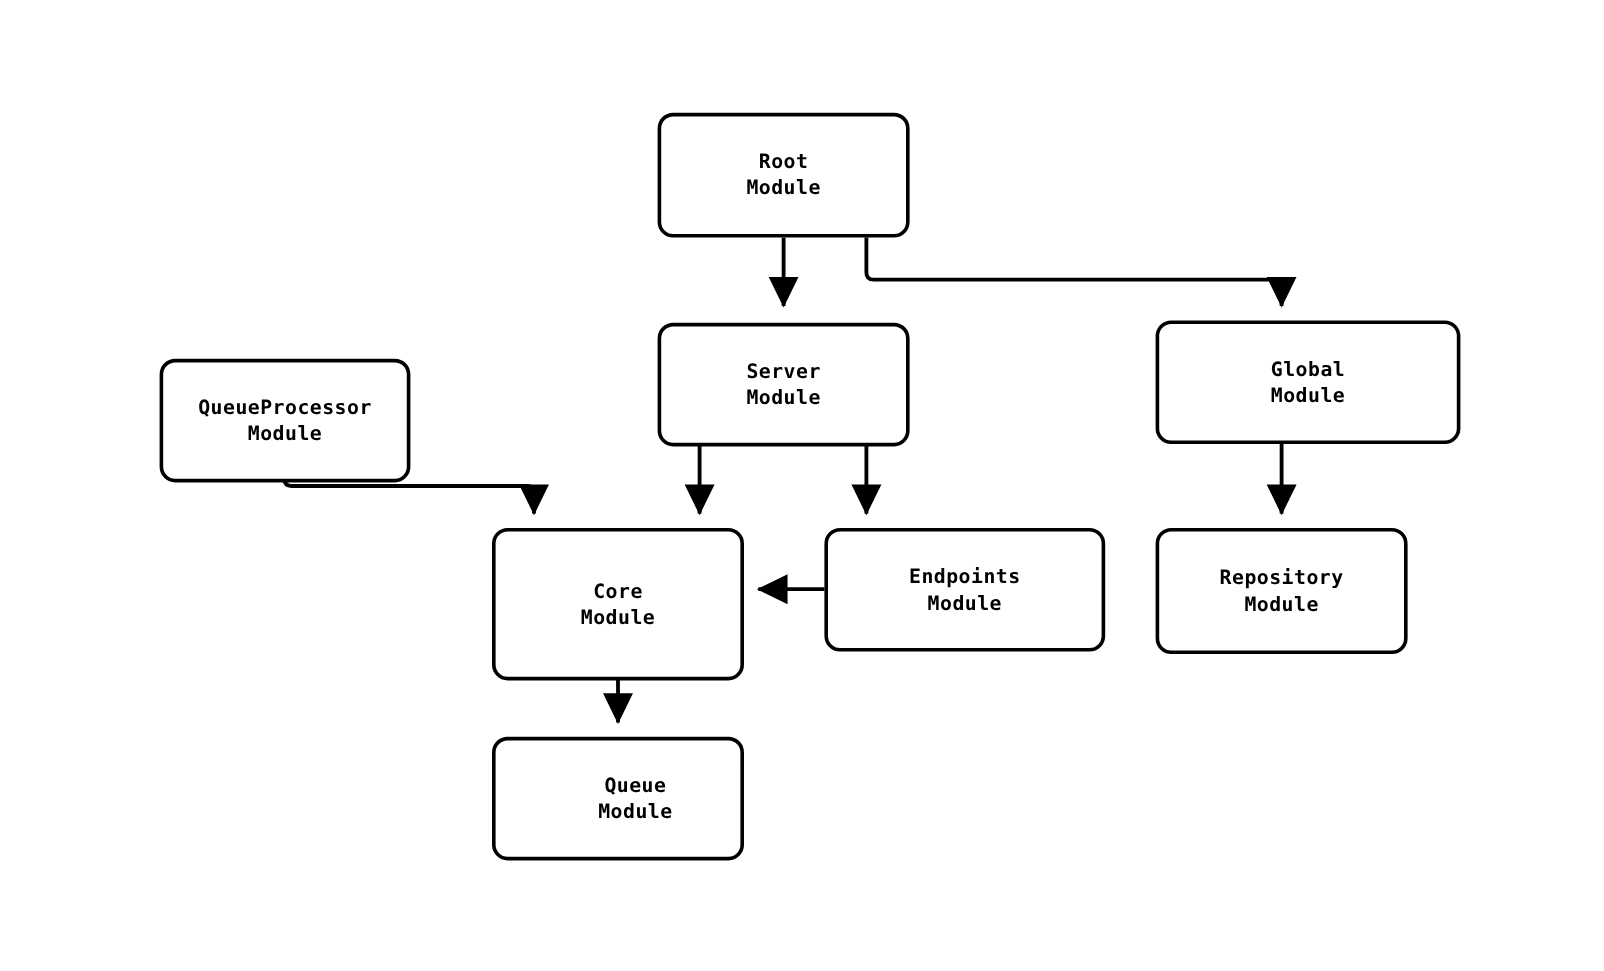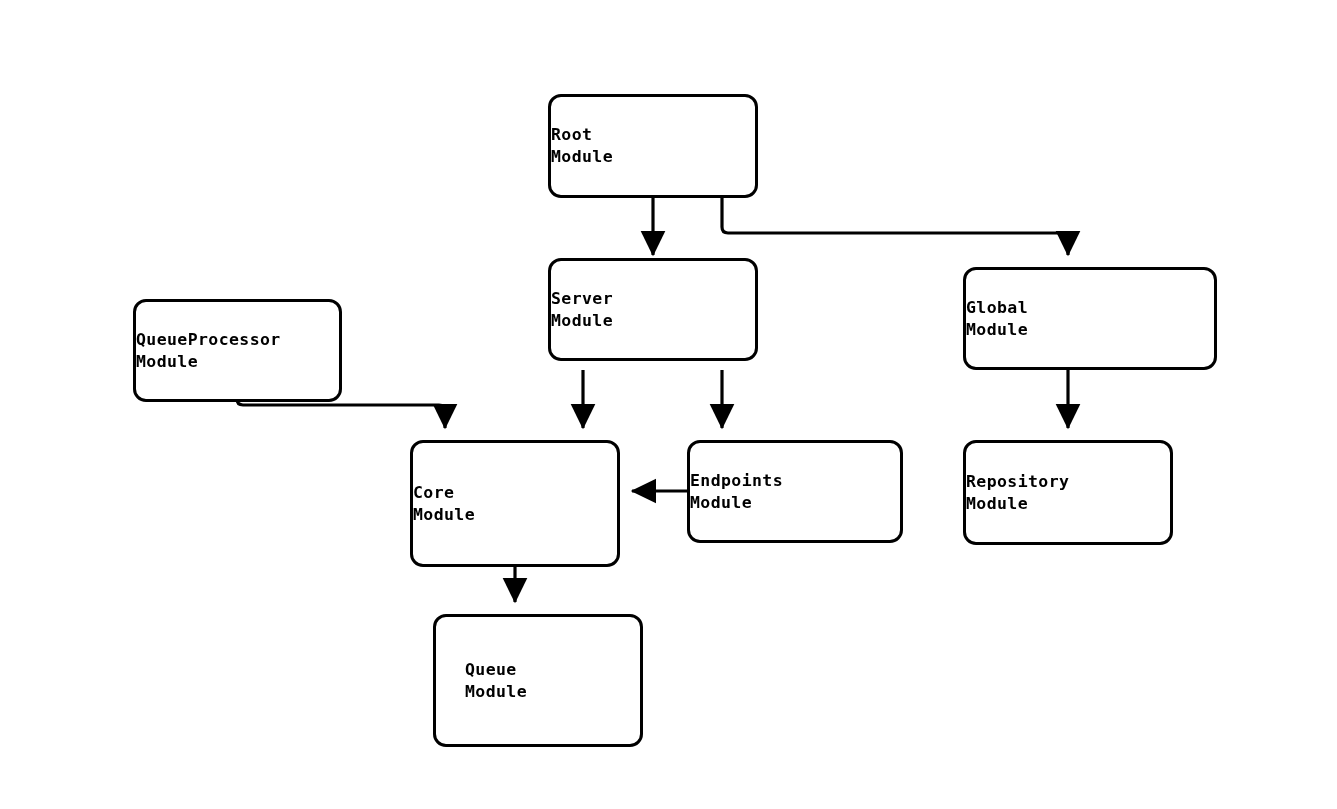--- a/index.html
+++ b/index.html
@@ -25,21 +25,21 @@
     height: 809px;
   }
   .node {
     position: absolute;
     box-sizing: border-box;
     border: 3.2px solid #000000;
     border-radius: 13px;
     background: #ffffff;
     display: flex;
     flex-direction: column;
-    align-items: flex-start;
+    align-items: center;
     justify-content: center;
     z-index: 2;
   }
   .node-line {
     font-family: "DejaVu Sans Mono", "Liberation Mono", monospace;
     font-size: 16.5px;
     font-weight: 700;
     line-height: 22px;
     color: #000000;
     letter-spacing: 0.4px;
@@ -83,43 +83,43 @@
   <div class="node" style="left:548px; top:94px; width:210px; height:104px;">
     <span class="node-line">Root</span>
     <span class="node-line">Module</span>
   </div>
 
   <div class="node" style="left:133px; top:267px; width:209px; height:103px;margin-top:32px;">
     <span class="node-line">QueueProcessor</span>
     <span class="node-line">Module</span>
   </div>
 
-  <div class="node" style="left:548px; top:258px; width:210px; height:103px;">
+  <div class="node" style="left:548px; top:269px; width:210px; height:103px;">
     <span class="node-line">Server</span>
     <span class="node-line">Module</span>
   </div>
 
   <div class="node" style="left:963px; top:267px; width:254px; height:103px;">
     <span class="node-line">Global</span>
     <span class="node-line">Module</span>
   </div>
 
   <div class="node" style="left:410px; top:440px; width:210px; height:127px;">
     <span class="node-line">Core</span>
     <span class="node-line">Module</span>
   </div>
 
-  <div class="node" style="left:687px; top:440px; width:216px; height:103px;">
+  <div class="node" style="left:687px; top:440px; width:234px; height:103px;">
     <span class="node-line">Endpoints</span>
     <span class="node-line">Module</span>
   </div>
 
   <div class="node" style="left:963px; top:440px; width:210px; height:105px;">
     <span class="node-line">Repository</span>
     <span class="node-line">Module</span>
   </div>
 
-  <div class="node" style="left:433px; top:614px; width:210px; height:133px;padding-left:29px;">
+  <div class="node" style="left:410px; top:614px; width:210px; height:103px;padding-left:29px;">
     <span class="node-line">Queue</span>
     <span class="node-line">Module</span>
   </div>
 
 </div>
 
 </body></html>

